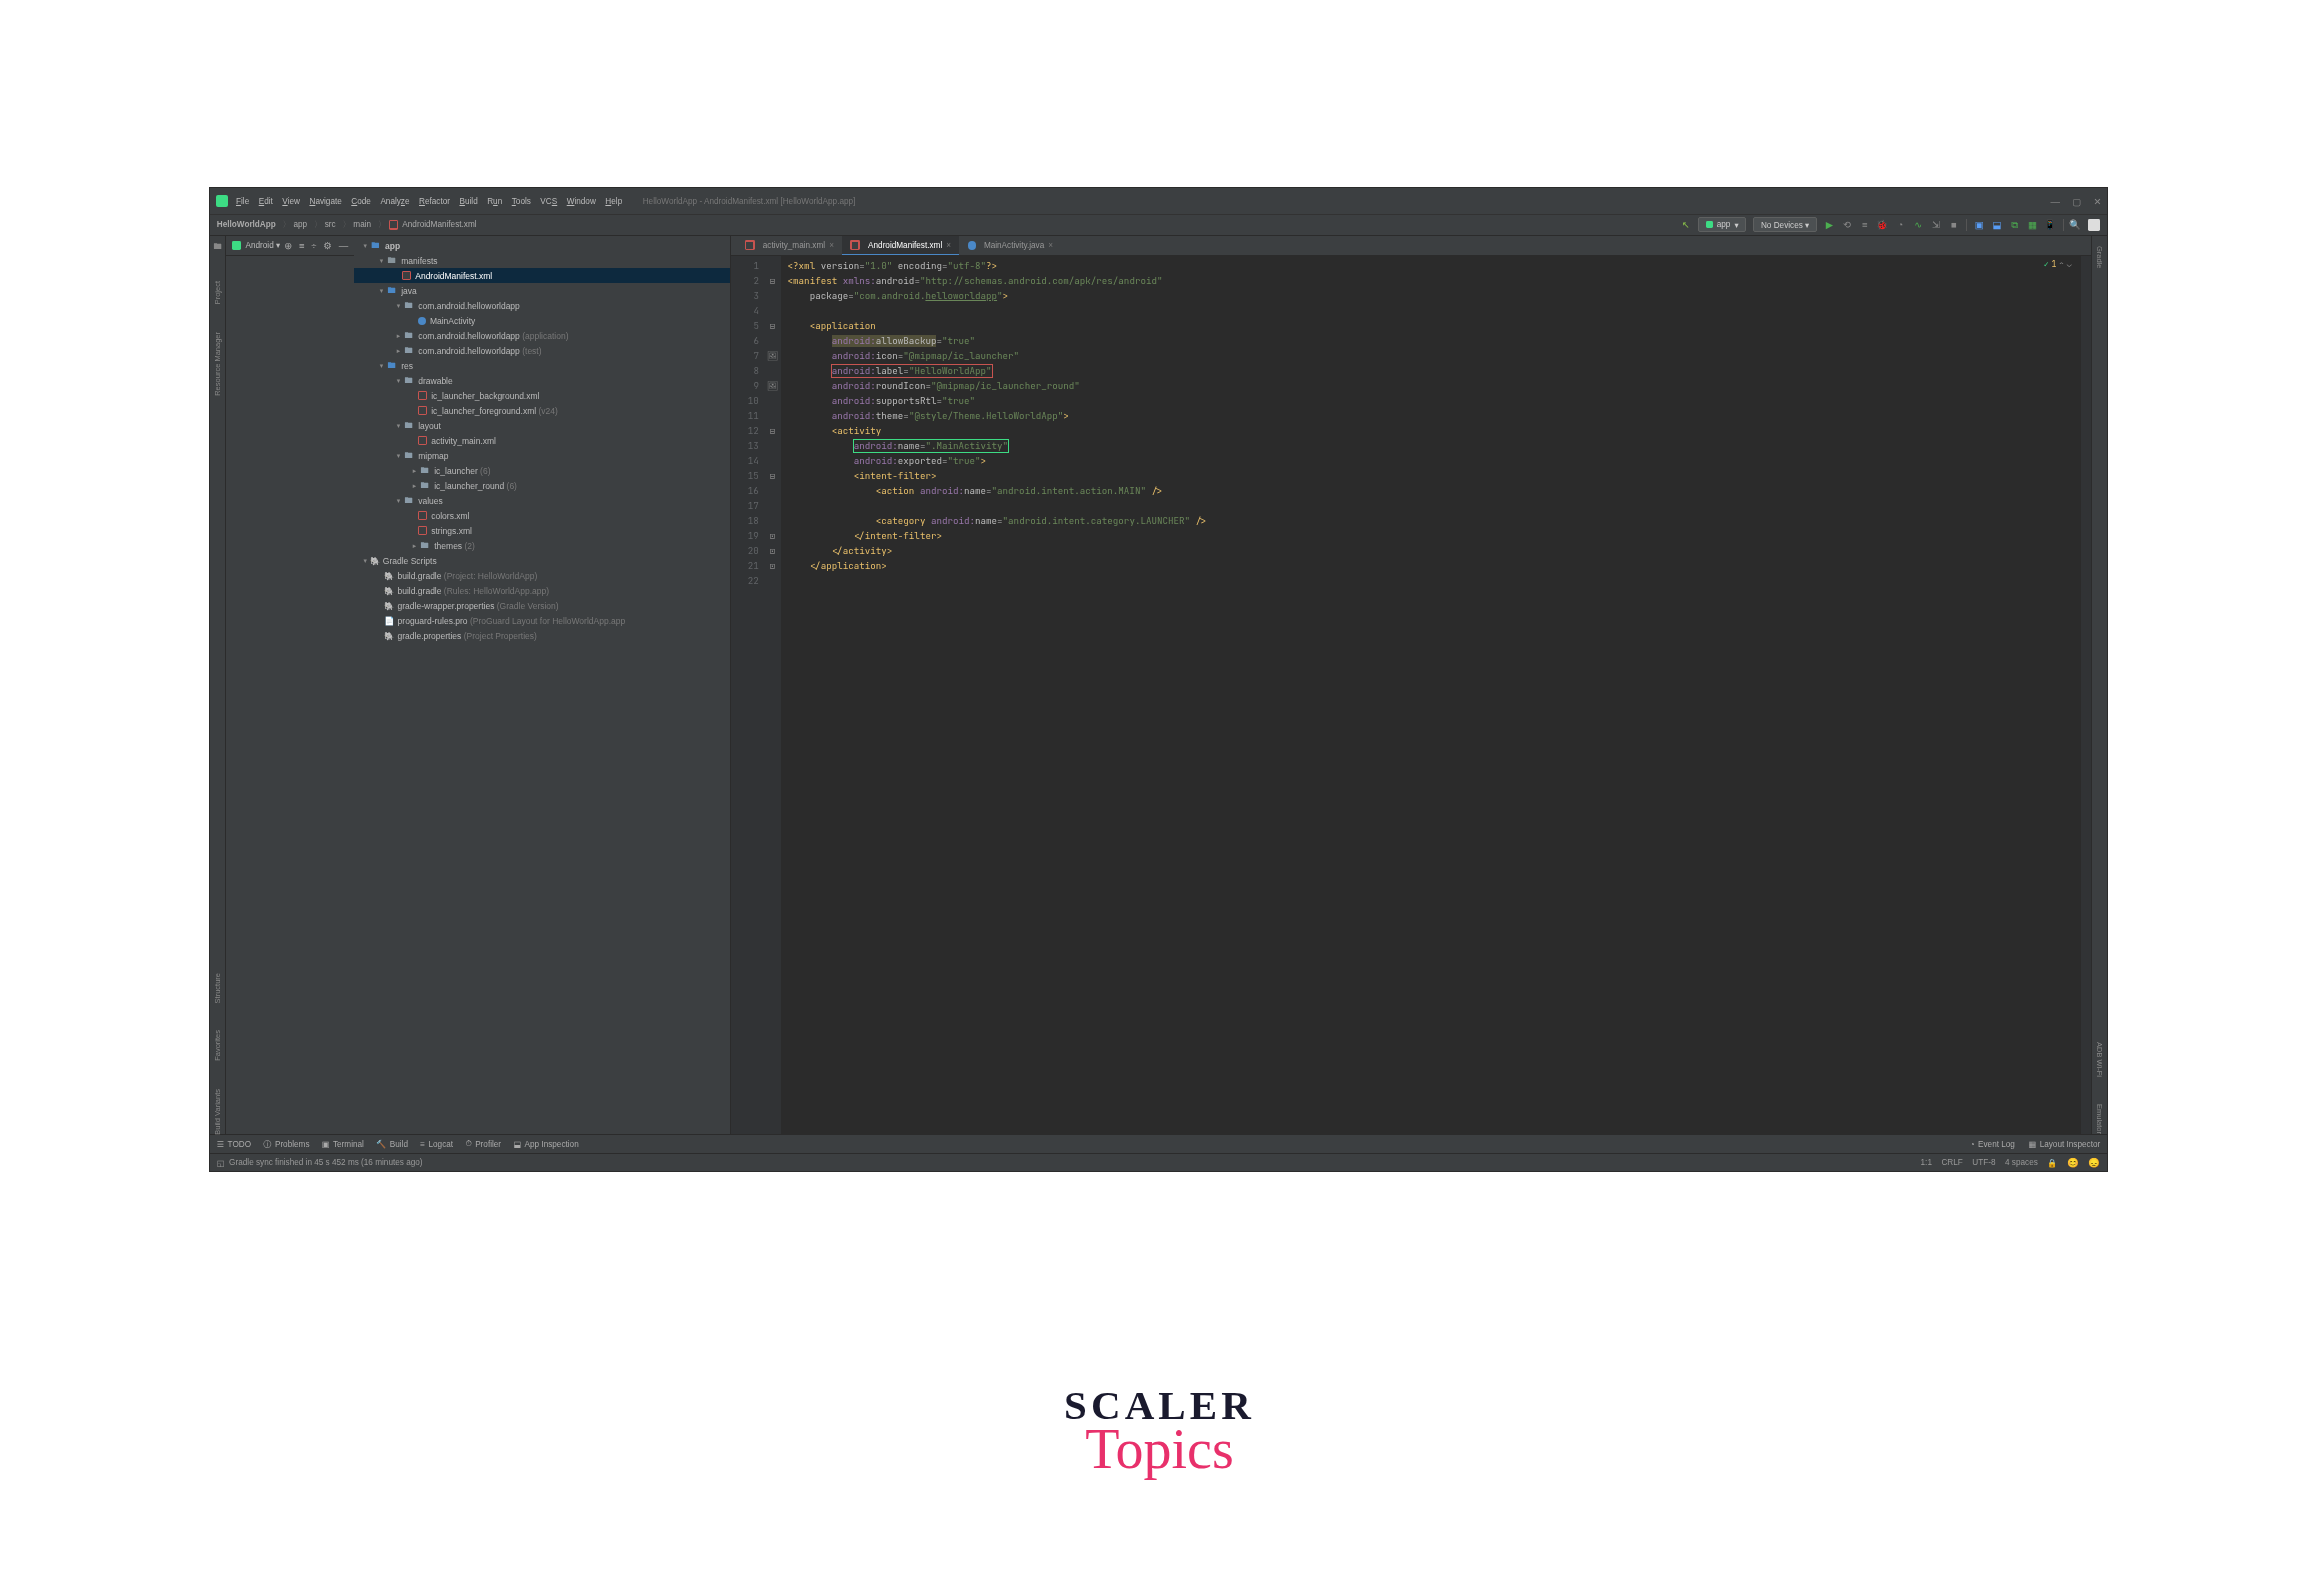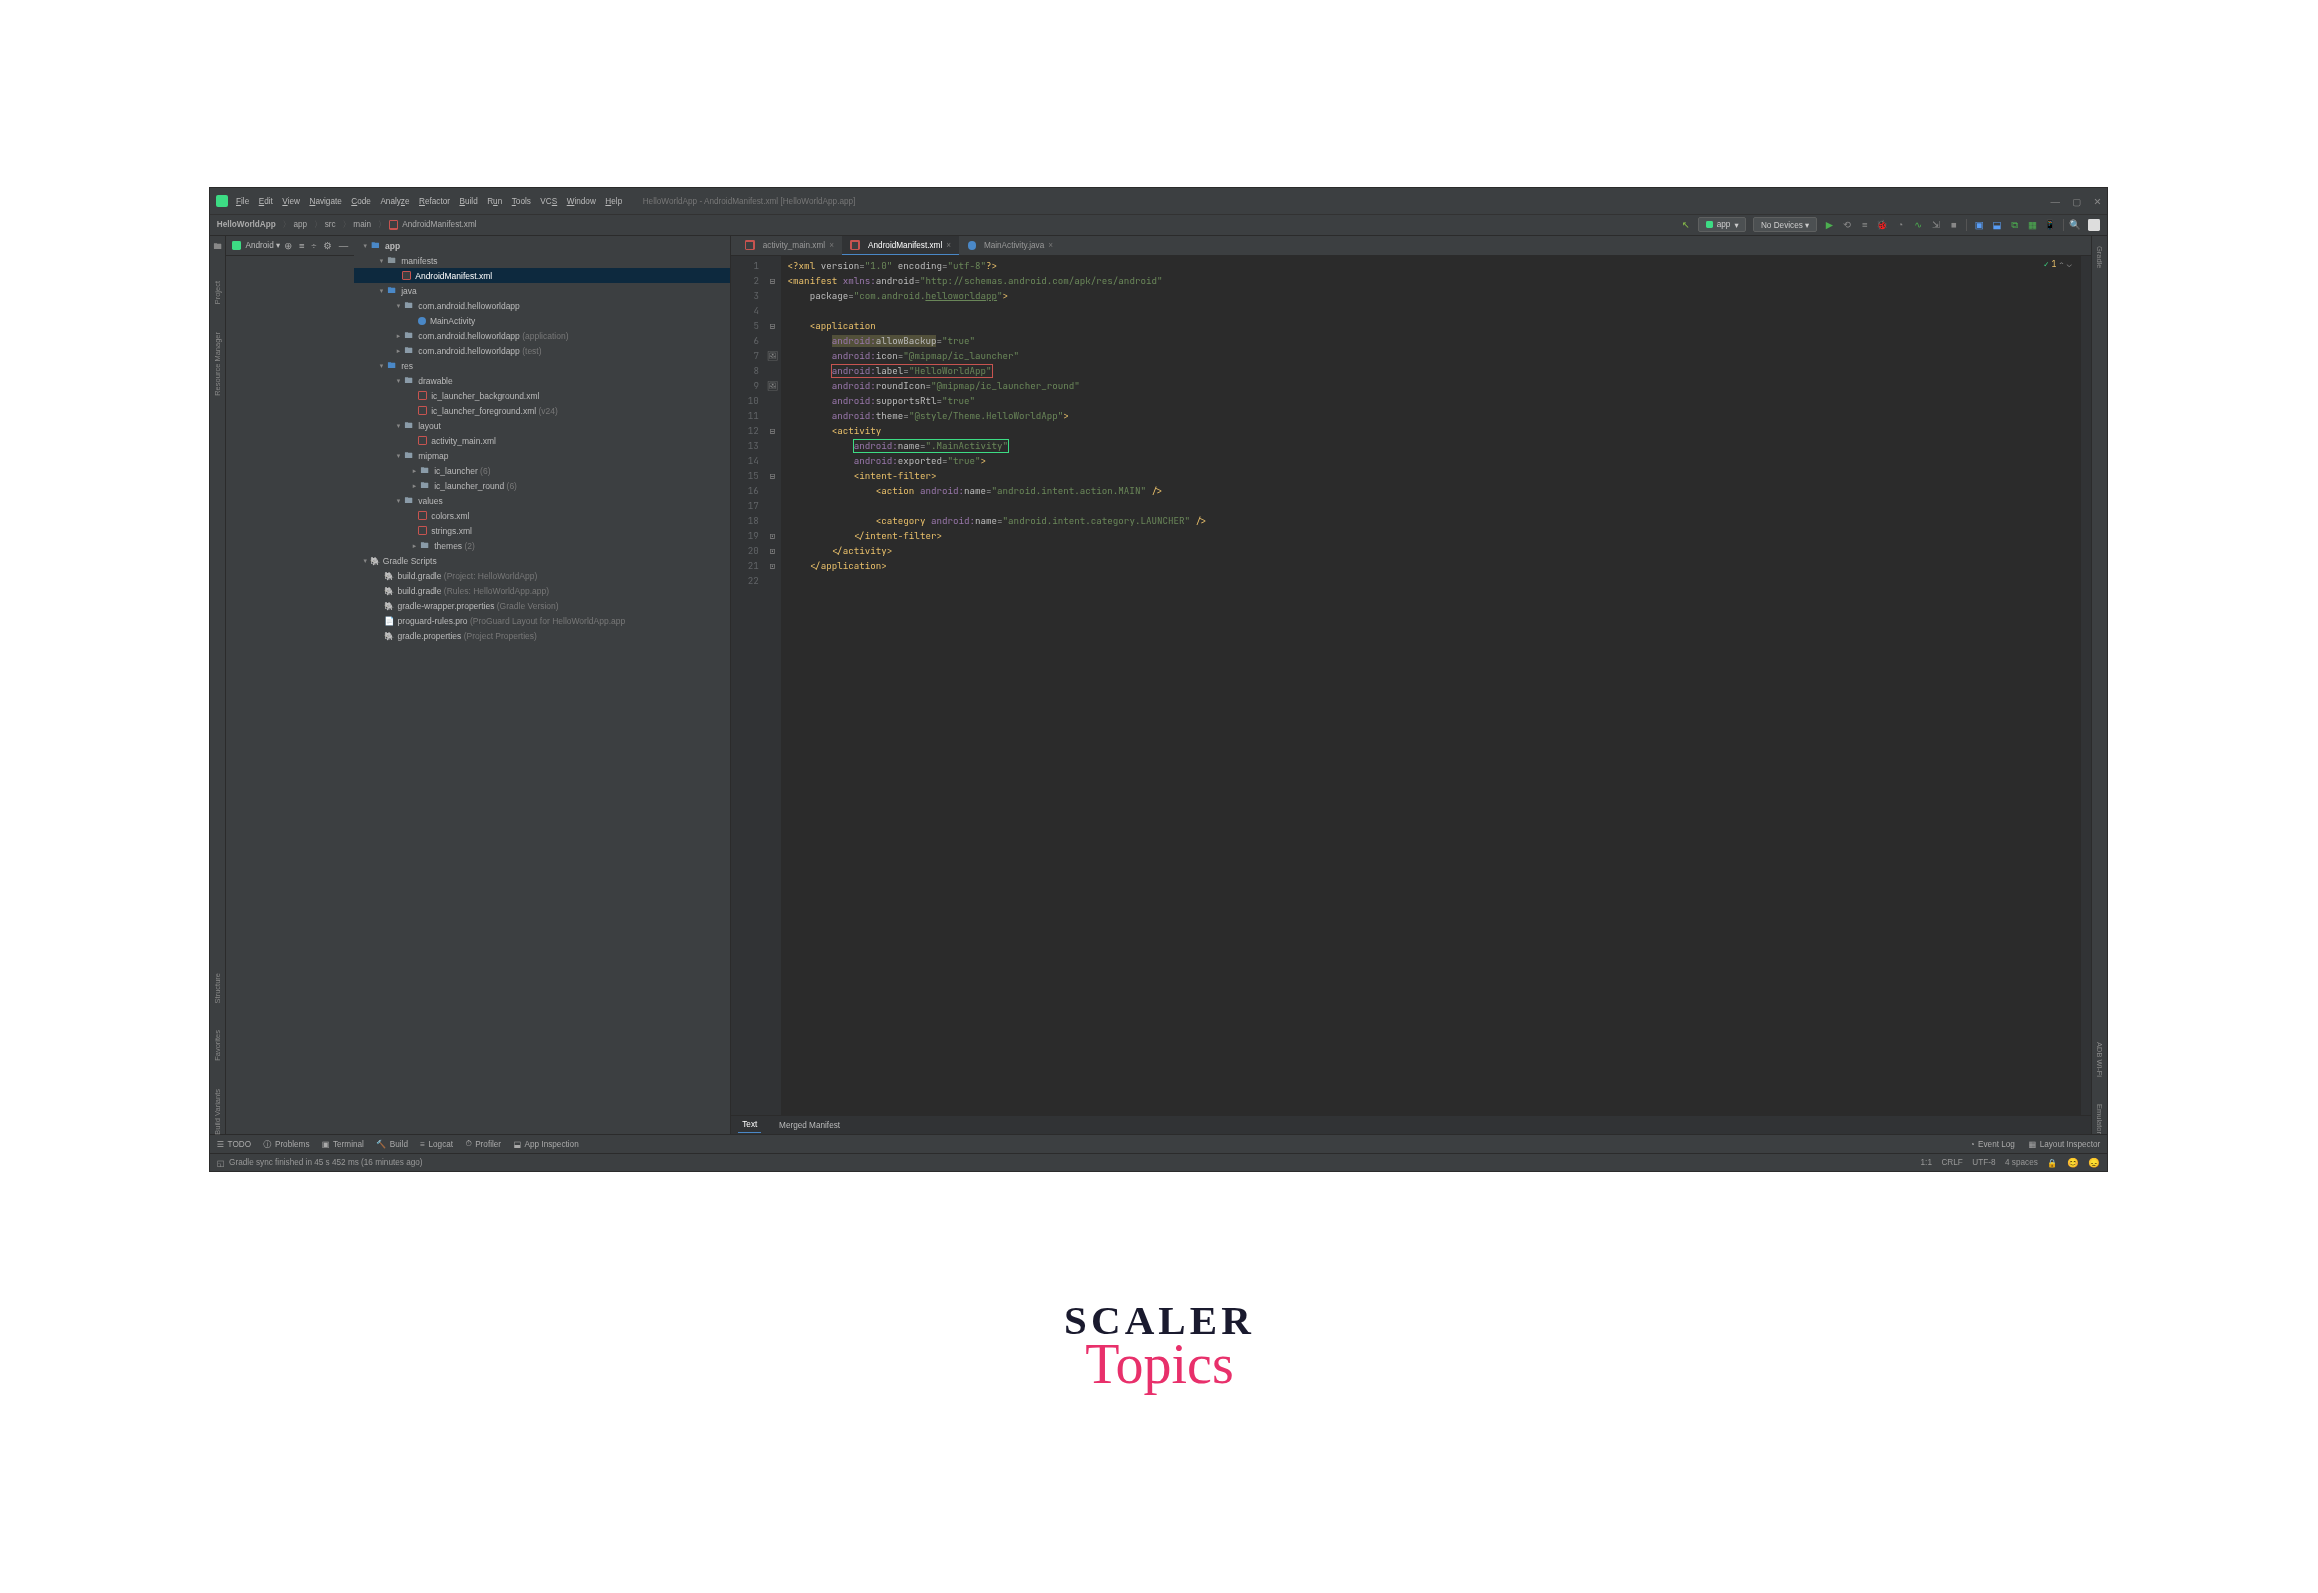--- a/index.html
+++ b/index.html
@@ -69,21 +69,21 @@
   .minimap { width: 9.5px; background: #313335; }
   .bottom-tabs { height: 19px; background: #313335; display: flex; align-items: center; padding-left: 6.8px; gap: 13.6px; border-top: 0.7px solid #2b2b2b; color: #bbb; }
   .bottom-tabs .bt { padding: 2.7px 4.1px; }
   .bottom-tabs .bt.active { border-bottom: 1.4px solid #4a88c7; color: #fff; }
   .toolwindows { height: 19px; background: #3c3f41; display: flex; align-items: center; padding: 0 6.8px; gap: 12.3px; border-top: 0.7px solid #2b2b2b; color: #aaa; font-size: 8.2px; }
   .toolwindows .tw { display: flex; align-items: center; gap: 3.4px; }
   .toolwindows .right { margin-left: auto; display: flex; gap: 13.6px; }
   .statusbar { height: 17.7px; background: #3c3f41; display: flex; align-items: center; padding: 0 6.8px; color: #999; border-top: 0.7px solid #2b2b2b; font-size: 8.2px; }
   .statusbar .right { margin-left: auto; display: flex; gap: 9.5px; align-items: center; }
   .face { font-size: 9.5px; }
-  .logo-block { position: absolute; left: 50%; top: 1296px; transform: translateX(-50%); text-align: center; }
+  .logo-block { position: absolute; left: 50%; top: 1381px; transform: translateX(-50%); text-align: center; }
   .logo-scaler { font-family: Georgia, serif; font-weight: 900; font-size: 41px; letter-spacing: 4.1px; color: #1a1a2e; }
   .logo-topics { font-family: "Brush Script MT", cursive; font-size: 56px; color: #e8306b; margin-top: -12.3px; }
 </style>
 </head>
 <body>
 
 <div class="canvas">
 <div class="ide-window">
 
   <div class="titlebar">
@@ -305,24 +305,20 @@
     <span class="tok-tag">&lt;/application&gt;</span>
 </div>
         <div class="minimap"></div>
         <div class="code-topright">
           <span class="tick">✓</span>
           <span class="yellowN">1</span>
           <span>⌃</span>
               <span>⌄</span>
         </div>
       </div>
-      <div class="bottom-tabs">
-        <div class="bt active">Text</div>
-        <div class="bt">Merged Manifest</div>
-      </div>
     </div>
 
     <div class="right-rail">
       <div class="rail-label" style="transform:none">Gradle</div>
       <div style="flex:1"></div>
       <div class="rail-label" style="transform:none">ADB Wi-Fi</div>
       <div class="rail-label" style="transform:none">Emulator</div>
     </div>
   </div>
 

